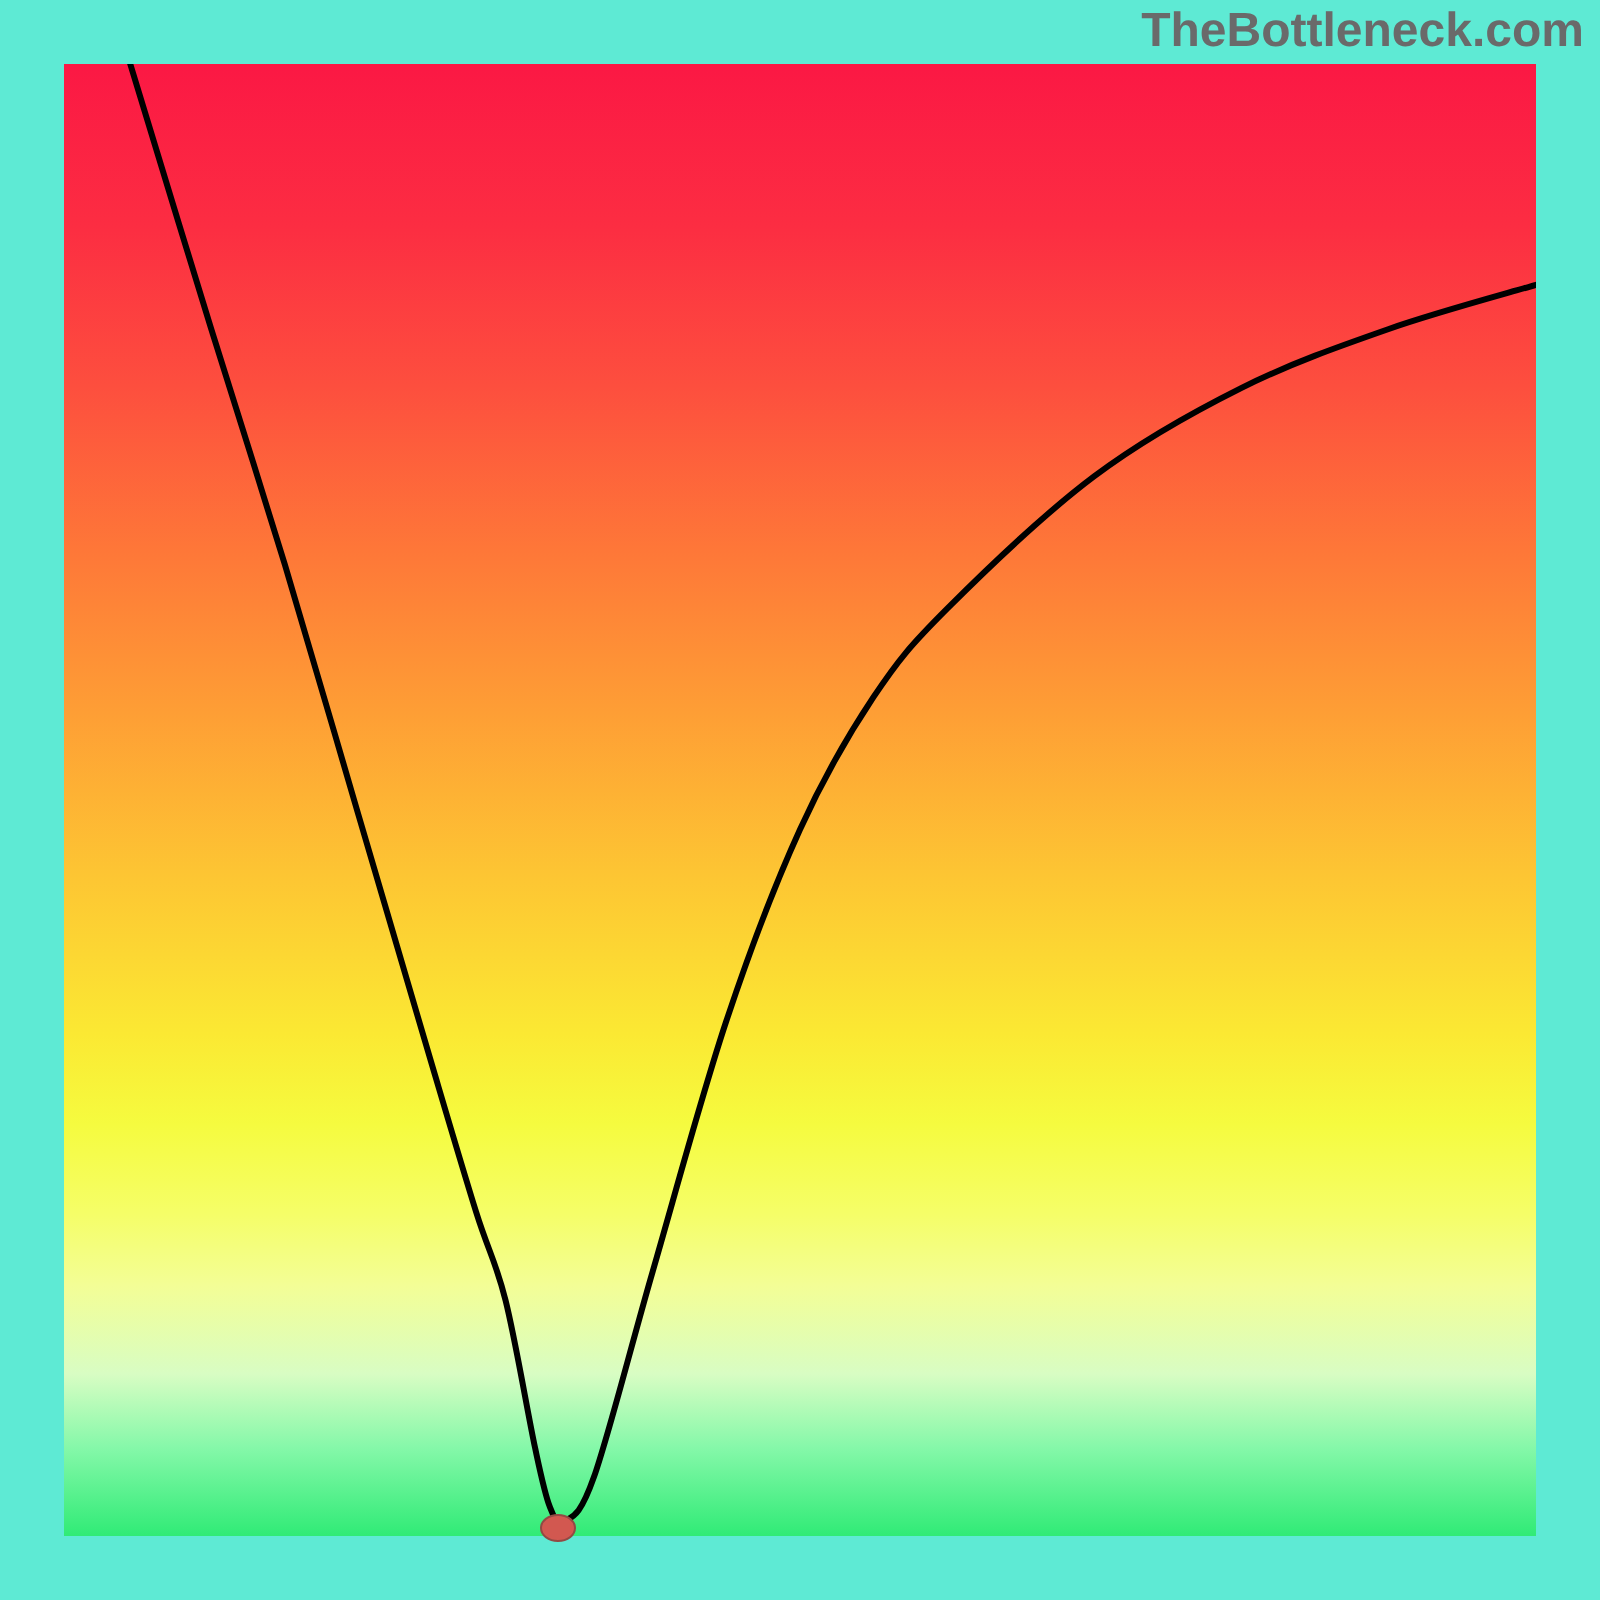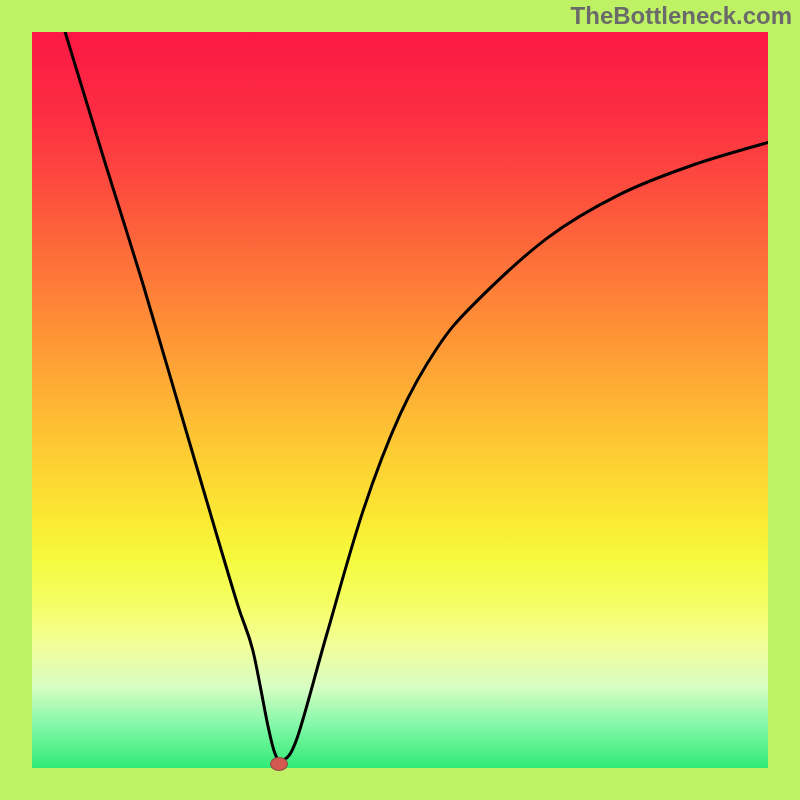--- a/index.html
+++ b/index.html
@@ -7,21 +7,21 @@
     padding: 0;
     width: 800px;
     height: 800px;
     background: #000;
     font-family: -apple-system, Helvetica, Arial, sans-serif;
     position: relative;
   }
   .frame {
     position: absolute;
     inset: 0;
-    background: #bef264;
+    background: #5eead4;
   }
   .plot-area {
     position: absolute;
     left: 32px;
     top: 32px;
     width: 736px;
     height: 736px;
     background: linear-gradient(
       to bottom,
       #fb1844 0%,

